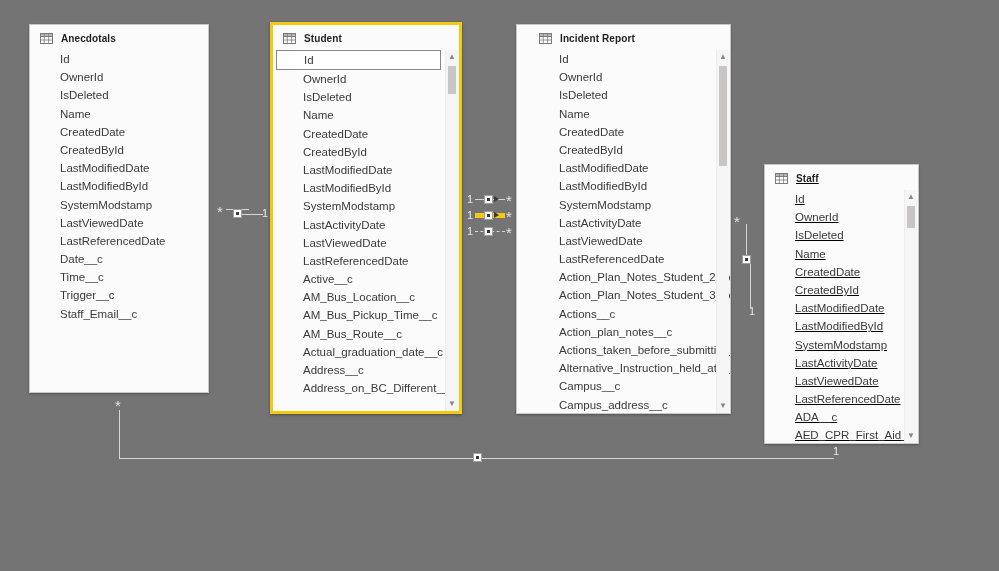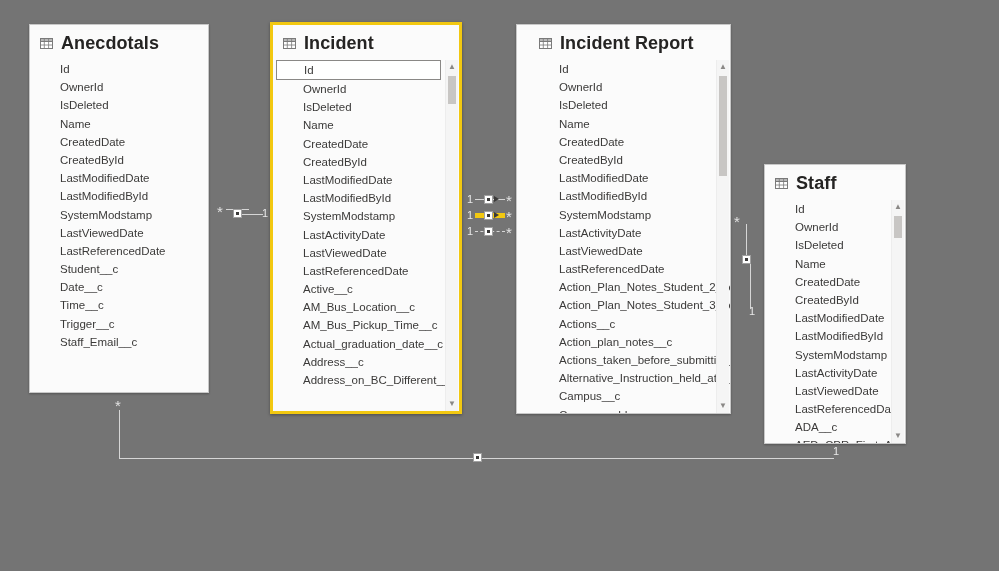--- a/index.html
+++ b/index.html
@@ -46,21 +46,21 @@
     padding: 8px 10px 6px 10px;
     flex: 0 0 auto;
   }
   .grid-icon {
     width: 13px;
     height: 11px;
     flex: 0 0 auto;
     display: block;
   }
   .card-title {
-    font-size: 18px;
+    font-size: 10px;
     font-weight: bold;
     color: #252423;
     letter-spacing: 0.1px;
     white-space: nowrap;
   }
 
   .field-scroll {
     position: relative;
     flex: 1 1 auto;
     overflow: hidden;
@@ -237,57 +237,57 @@
           <li class="field-row">OwnerId</li>
           <li class="field-row">IsDeleted</li>
           <li class="field-row">Name</li>
           <li class="field-row">CreatedDate</li>
           <li class="field-row">CreatedById</li>
           <li class="field-row">LastModifiedDate</li>
           <li class="field-row">LastModifiedById</li>
           <li class="field-row">SystemModstamp</li>
           <li class="field-row">LastViewedDate</li>
           <li class="field-row">LastReferencedDate</li>
-          <li class="field-row">Student__c</li>
           <li class="field-row">Date__c</li>
           <li class="field-row">Time__c</li>
           <li class="field-row">Trigger__c</li>
           <li class="field-row">Staff_Email__c</li>
         </ul>
     </div>
   </div>
 
   <div class="table-card selected" style="left:270px; top:22px; width:192px; height:392px;">
     <div class="card-header">
       <svg class="grid-icon" viewBox="0 0 13 11">
         <rect x="0.5" y="0.5" width="12" height="10" fill="#ffffff" stroke="#7a7a7a"></rect>
         <rect x="0.5" y="0.5" width="12" height="3" fill="#b8b8b8" stroke="#7a7a7a"></rect>
         <line x1="4.3" y1="0.5" x2="4.3" y2="10.5" stroke="#7a7a7a" stroke-width="0.8"></line>
         <line x1="8.6" y1="0.5" x2="8.6" y2="10.5" stroke="#7a7a7a" stroke-width="0.8"></line>
         <line x1="0.5" y1="7" x2="12.5" y2="7" stroke="#7a7a7a" stroke-width="0.8"></line>
       </svg>
-      <span class="card-title">Incident</span>
+      <span class="card-title">Student</span>
     </div>
     <div class="field-scroll">
       <ul class="field-list">
           <li class="field-row selected-field">Id</li>
           <li class="field-row">OwnerId</li>
           <li class="field-row">IsDeleted</li>
           <li class="field-row">Name</li>
           <li class="field-row">CreatedDate</li>
           <li class="field-row">CreatedById</li>
           <li class="field-row">LastModifiedDate</li>
           <li class="field-row">LastModifiedById</li>
           <li class="field-row">SystemModstamp</li>
           <li class="field-row">LastActivityDate</li>
           <li class="field-row">LastViewedDate</li>
           <li class="field-row">LastReferencedDate</li>
           <li class="field-row">Active__c</li>
           <li class="field-row">AM_Bus_Location__c</li>
           <li class="field-row">AM_Bus_Pickup_Time__c</li>
+          <li class="field-row">AM_Bus_Route__c</li>
           <li class="field-row">Actual_graduation_date__c</li>
           <li class="field-row">Address__c</li>
           <li class="field-row">Address_on_BC_Different__c</li>
         </ul>
       <div class="vscroll">
         <div class="arrow up">▲</div>
         <div class="thumb" style="top:16px; height:28px;"></div>
         <div class="arrow down">▼</div>
       </div>
     </div>
@@ -328,21 +328,21 @@
           <li class="field-row">Campus_address__c</li>
         </ul>
       <div class="vscroll">
         <div class="arrow up">▲</div>
         <div class="thumb" style="top:16px; height:100px;"></div>
         <div class="arrow down">▼</div>
       </div>
     </div>
   </div>
 
-  <div class="table-card" style="left:764px; top:164px; width:142px; height:280px;">
+  <div class="table-card" style="left:764px; top:164px; width:155px; height:280px;text-decoration:underline;">
     <div class="card-header">
       <svg class="grid-icon" viewBox="0 0 13 11">
         <rect x="0.5" y="0.5" width="12" height="10" fill="#ffffff" stroke="#7a7a7a"></rect>
         <rect x="0.5" y="0.5" width="12" height="3" fill="#b8b8b8" stroke="#7a7a7a"></rect>
         <line x1="4.3" y1="0.5" x2="4.3" y2="10.5" stroke="#7a7a7a" stroke-width="0.8"></line>
         <line x1="8.6" y1="0.5" x2="8.6" y2="10.5" stroke="#7a7a7a" stroke-width="0.8"></line>
         <line x1="0.5" y1="7" x2="12.5" y2="7" stroke="#7a7a7a" stroke-width="0.8"></line>
       </svg>
       <span class="card-title">Staff</span>
     </div>

